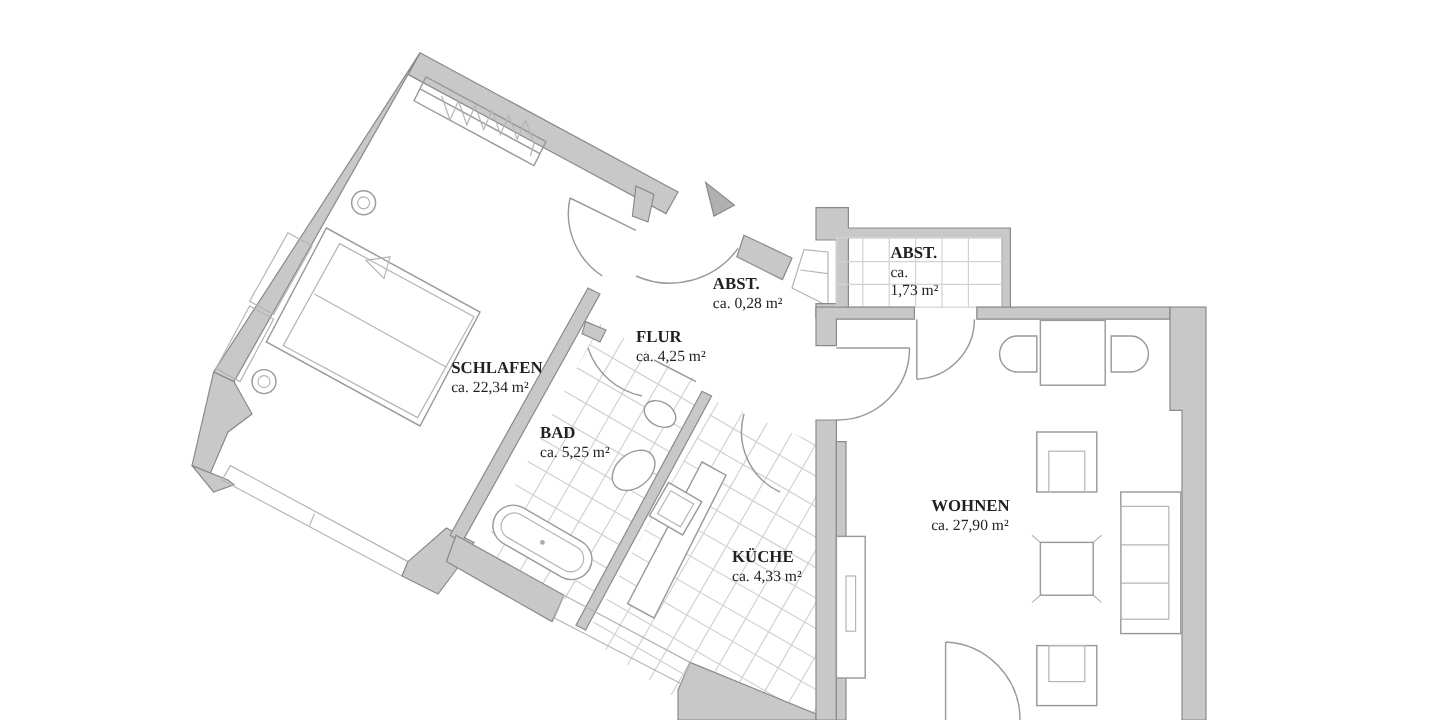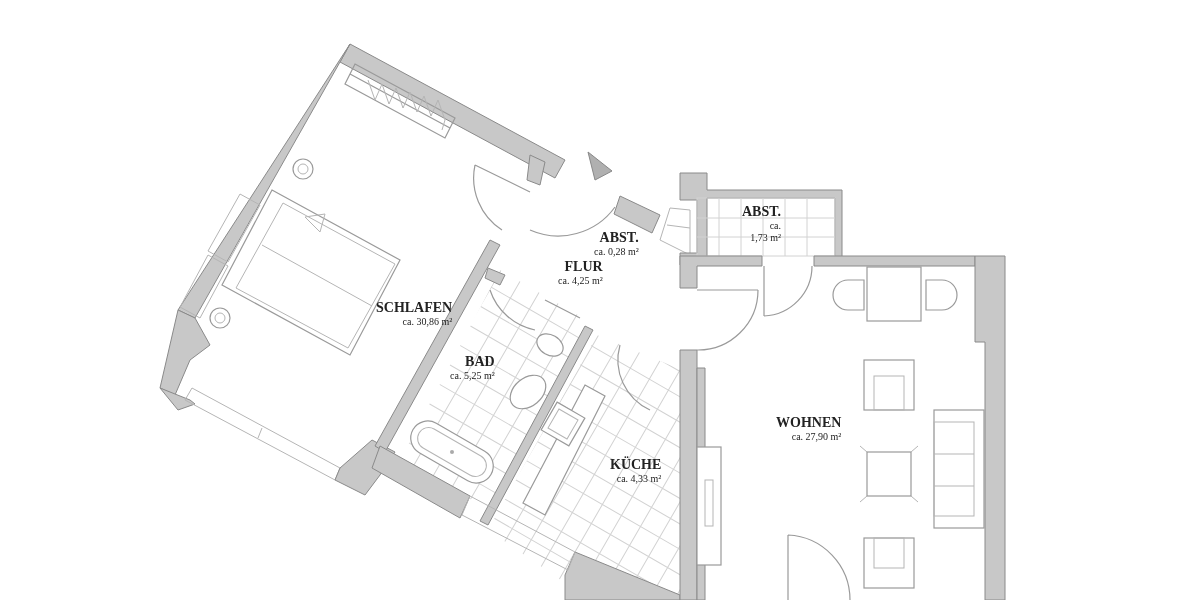--- a/index.html
+++ b/index.html
@@ -3,23 +3,23 @@
 <meta charset="utf-8">
 <style>
   html, body { margin: 0; padding: 0; background: #ffffff; }
   body { width: 1200px; height: 600px; overflow: hidden; position: relative; font-family: "Liberation Serif", "DejaVu Serif", serif; }
   #plan { position: absolute; left: 0; top: 0; width: 1200px; height: 600px; }
   .wall { fill: #c8c8c8; stroke: #8a8a8a; stroke-width: 1; }
   .line { fill: none; stroke: #9a9a9a; stroke-width: 1.2; }
   .thin { fill: none; stroke: #b5b5b5; stroke-width: 1; }
   .tile { fill: none; stroke: #d2d2d2; stroke-width: 1; }
   .furn { fill: #ffffff; stroke: #9a9a9a; stroke-width: 1.2; }
-  .lbl { position: absolute; text-align: right; color: #222; line-height: 1.15; white-space: nowrap; }
+  .lbl { position: absolute; text-align: left; color: #222; line-height: 1.15; white-space: nowrap; }
   .lbl .name { font-weight: bold; font-size: 14px; display: block; }
-  .lbl .area { font-size: 10px; display: block; }
+  .lbl .area { font-size: 13px; display: block; }
 </style>
 </head>
 <body>
 
 <svg id="plan" viewBox="0 0 1200 600" xmlns="http://www.w3.org/2000/svg">
 
   <g>
 
     <polygon class="wall" points="350,44 565,160 555,178 340,62"></polygon>
     <polygon class="wall" points="350,44 340,62 195,318 178,310"></polygon>
@@ -175,23 +175,23 @@
 
     <g>
       <rect class="furn" x="697" y="447" width="24" height="118"></rect>
       <rect class="thin" x="705" y="480" width="8" height="46"></rect>
     </g>
   </g>
 </svg>
 
 <div class="lbl" style="left:376px; top:300px;">
   <span class="name">SCHLAFEN</span>
-  <span class="area">ca. 30,86 m²</span>
-</div>
-<div class="lbl" style="left:530px; top:259px;margin-left:28px;">
+  <span class="area">ca. 22,34 m²</span>
+</div>
+<div class="lbl" style="left:530px; top:274px;">
   <span class="name">FLUR</span>
   <span class="area">ca. 4,25 m²</span>
 </div>
 <div class="lbl" style="left:594px; top:230px;">
   <span class="name">ABST.</span>
   <span class="area">ca. 0,28 m²</span>
 </div>
 <div class="lbl" style="left:742px; top:204px;">
   <span class="name">ABST.</span>
   <span class="area">ca.</span>

